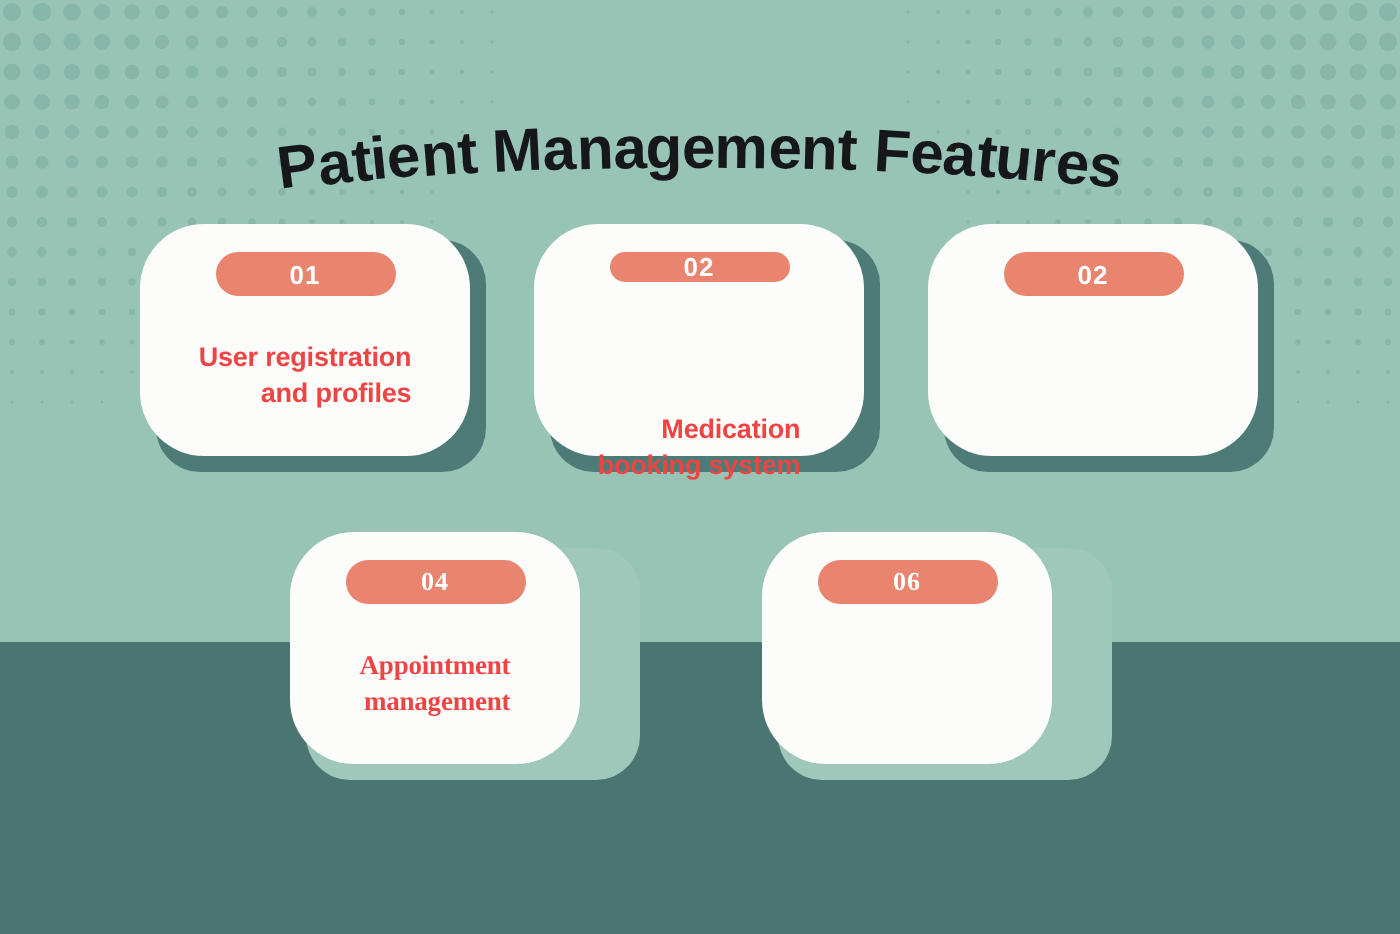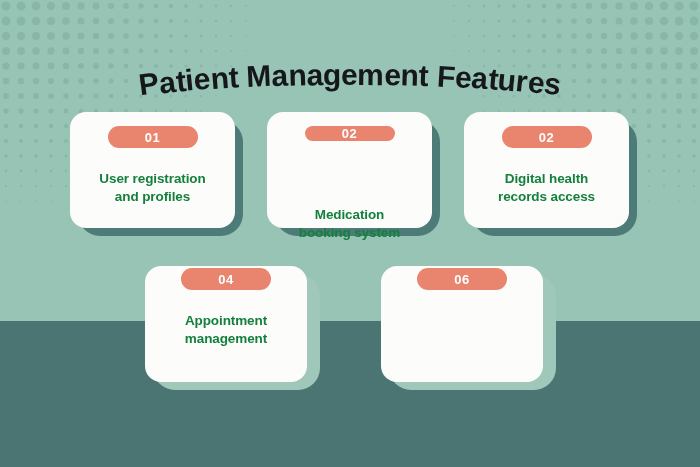--- a/index.html
+++ b/index.html
@@ -47,21 +47,21 @@
   }
   .title span {
     display:inline-block;
     transform-origin:50% 100%;
   }
 
   
   .card {
     position:absolute;
     background:#FCFCFA;
-    border-radius:16px;
+    border-radius:32px;
     display:flex;
     flex-direction:column;
     align-items:center;
     z-index:3;
   }
   .card-shadow {
     position:absolute;
     border-radius:22px;
     z-index:2;
   }
@@ -70,36 +70,36 @@
     color:#FFFFFF;
     font-size:13px;
     font-weight:bold;
     letter-spacing:0.5px;
     border-radius:20px;
     display:flex;
     align-items:center;
     justify-content:center;
   }
   .card-text {
-    color:#15803d;
+    color:#ef4444;
     font-size:13.5px;
     font-weight:bold;
     line-height:1.32;
-    text-align:center;
+    text-align:right;
     letter-spacing:-0.1px;
     white-space:pre-line;
   }
 
   
   .row1 .card        { width:165px; height:116px; top:112px; padding-top:14px; }
   .row1 .card-shadow { width:165px; height:116px; top:120px; background:#4D7B77; }
   .row1 .badge       { width:90px;  height:22px; margin-bottom:22px; }
 
   
-  .row2 .card        { width:162px; height:116px; top:266px; padding-top:2px; }
+  .row2 .card        { width:145px; height:116px; top:266px; padding-top:14px;font-family:Liberation Serif, serif; }
   .row2 .card-shadow { width:167px; height:116px; top:274px; background:#9FC8BB; }
   .row2 .badge       { width:90px;  height:22px; margin-bottom:22px; }
 
   .c1 { left:70px;  } .c1s { left:78px;  }
   .c2 { left:267px;gap:43px; } .c2s { left:275px; }
   .c3 { left:464px; } .c3s { left:472px; }
   .c4 { left:145px; } .c4s { left:153px; }
   .c5 { left:381px; } .c5s { left:389px; }
 </style>
 </head>
@@ -541,22 +541,20 @@
       <div class="card-text">User registration
 and profiles</div>
     </div>
     <div class="card c2">
       <div class="badge">02</div>
       <div class="card-text">Medication
 booking system</div>
     </div>
     <div class="card c3">
       <div class="badge">02</div>
-      <div class="card-text">Digital health
-records access</div>
     </div>
   </div>
 
   <div class="row2">
     <div class="card-shadow c4s"></div>
     <div class="card-shadow c5s"></div>
 
     <div class="card c4">
       <div class="badge">04</div>
       <div class="card-text">Appointment

